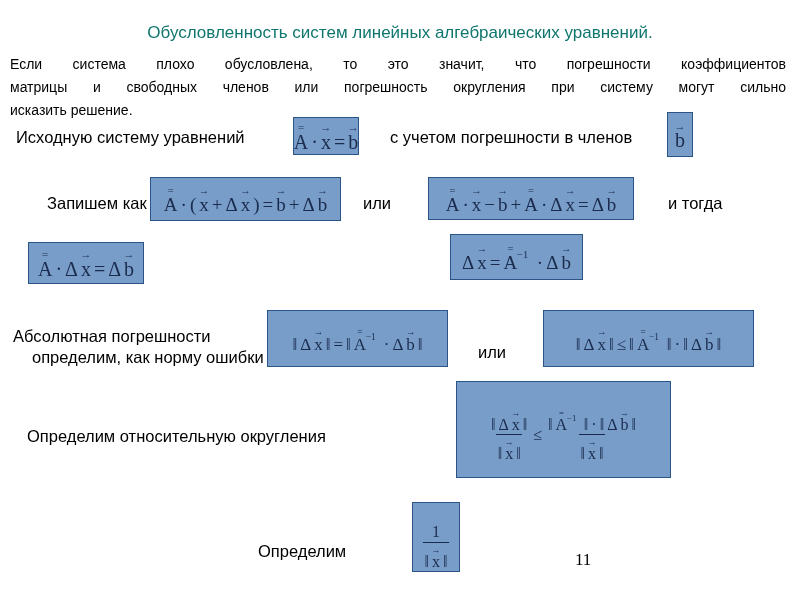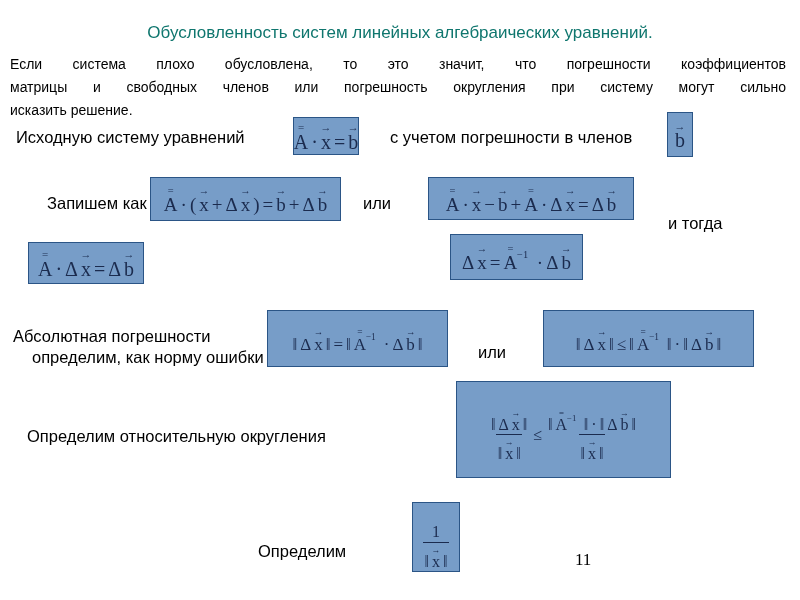--- a/index.html
+++ b/index.html
@@ -100,21 +100,21 @@
         <span class="tok"><span>+</span></span>
         <span class="tok"><span>A</span><span class="ov">=</span></span>
         <span class="tok"><span>·</span></span>
         <span class="tok"><span>Δ</span></span>
         <span class="tok"><span>x</span><span class="ov">→</span></span>
         <span class="tok"><span>=</span></span>
         <span class="tok"><span>Δ</span></span>
         <span class="tok"><span>b</span><span class="ov">→</span></span>
       </span>
     </div>
-  <div class="abs lbl" style="left:668px; top:194px;margin-top:20px;">и тогда</div>
+  <div class="abs lbl" style="left:668px; top:194px;">и тогда</div>
 
   <div class="fbox" style="left:28px; top:242px; width:116px; height:42px; font-size:20px;">
       <span class="frow">
         <span class="tok"><span>A</span><span class="ov">=</span></span>
         <span class="tok"><span>·</span></span>
         <span class="tok"><span>Δ</span></span>
         <span class="tok"><span>x</span><span class="ov">→</span></span>
         <span class="tok"><span>=</span></span>
         <span class="tok"><span>Δ</span></span>
         <span class="tok"><span>b</span><span class="ov">→</span></span>

